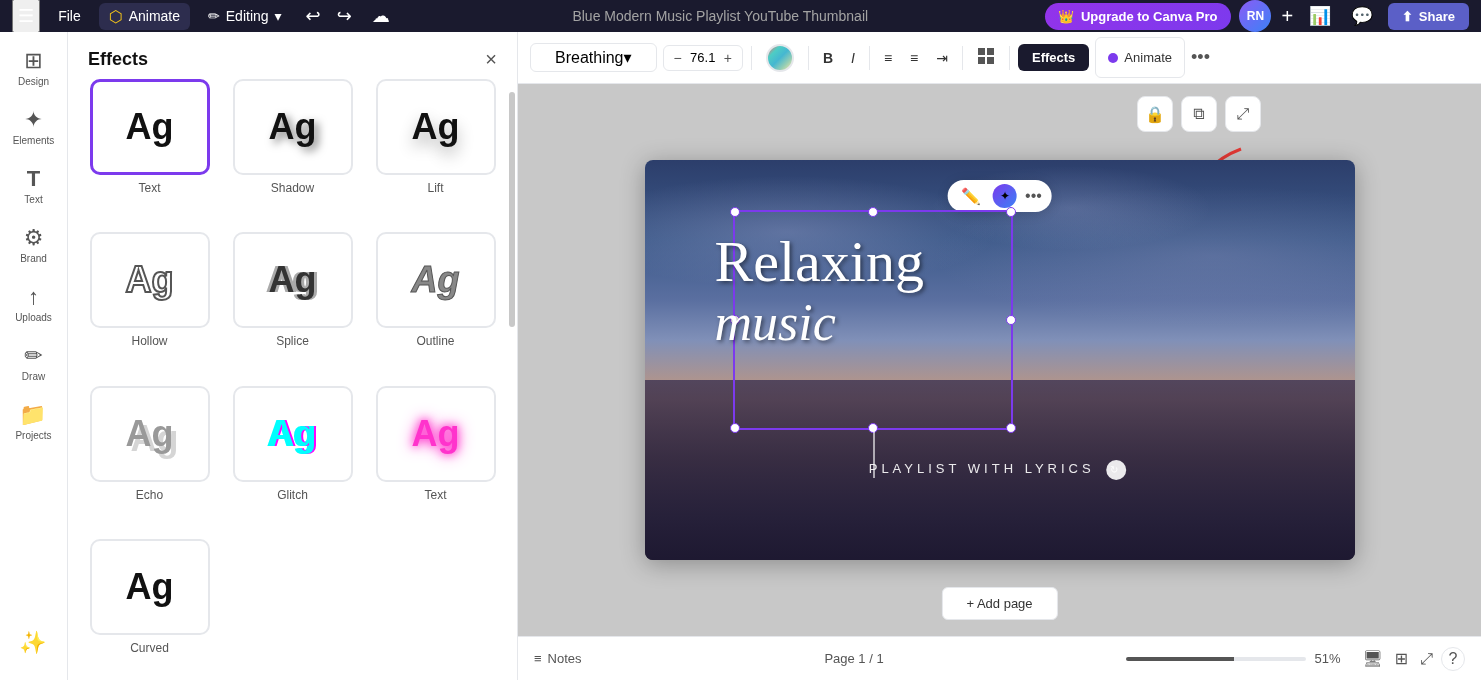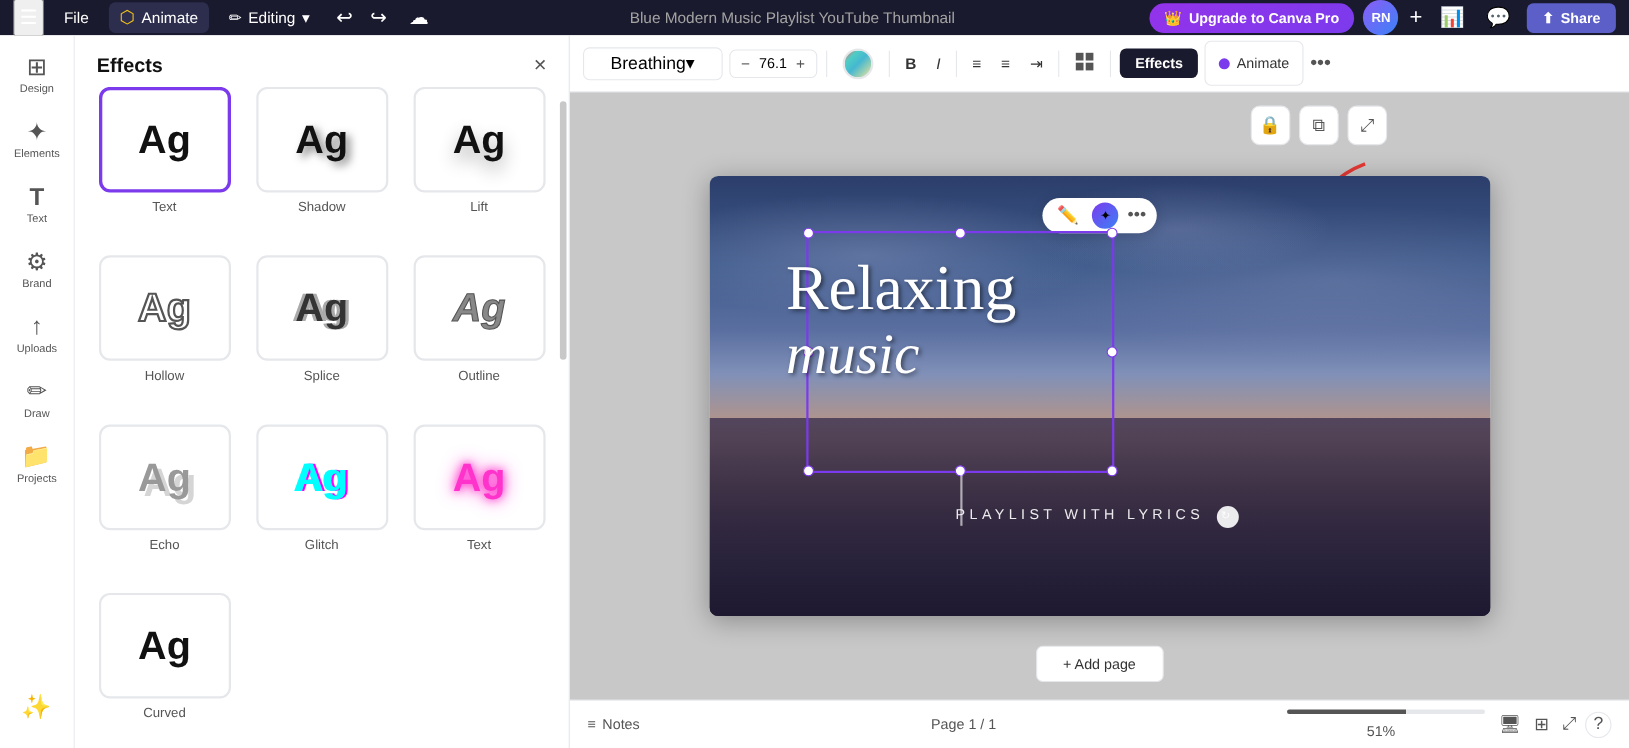--- a/index.html
+++ b/index.html
@@ -338,21 +338,21 @@
     }
     .notes-btn {
       display: flex; align-items: center; gap: 6px;
       background: none; border: none; cursor: pointer;
       font-size: 13px; color: #555;
     }
     .page-info {
       flex: 1; text-align: center; font-size: 13px; color: #555;
     }
     .zoom-control {
-      display: flex; align-items: center; gap: 8px; flex-direction: column;
+      display: flex; align-items: center; gap: 8px;
     }
     .zoom-slider {
       width: 180px; height: 4px;
       background: linear-gradient(to right, #555 60%, #e5e7eb 60%);
       border-radius: 2px; cursor: pointer;
     }
     .zoom-value { font-size: 13px; color: #555; min-width: 36px; }
     .view-btns { display: flex; gap: 4px; margin-left: 8px; }
     .view-btn { background: none; border: none; cursor: pointer; font-size: 16px; color: #555; padding: 2px 4px; }
     .help-btn { background: none; border: none; cursor: pointer; font-size: 16px; color: #555; border: 1px solid #e5e7eb; border-radius: 50%; width: 24px; height: 24px; display: flex; align-items: center; justify-content: center; margin-left: 4px; }

